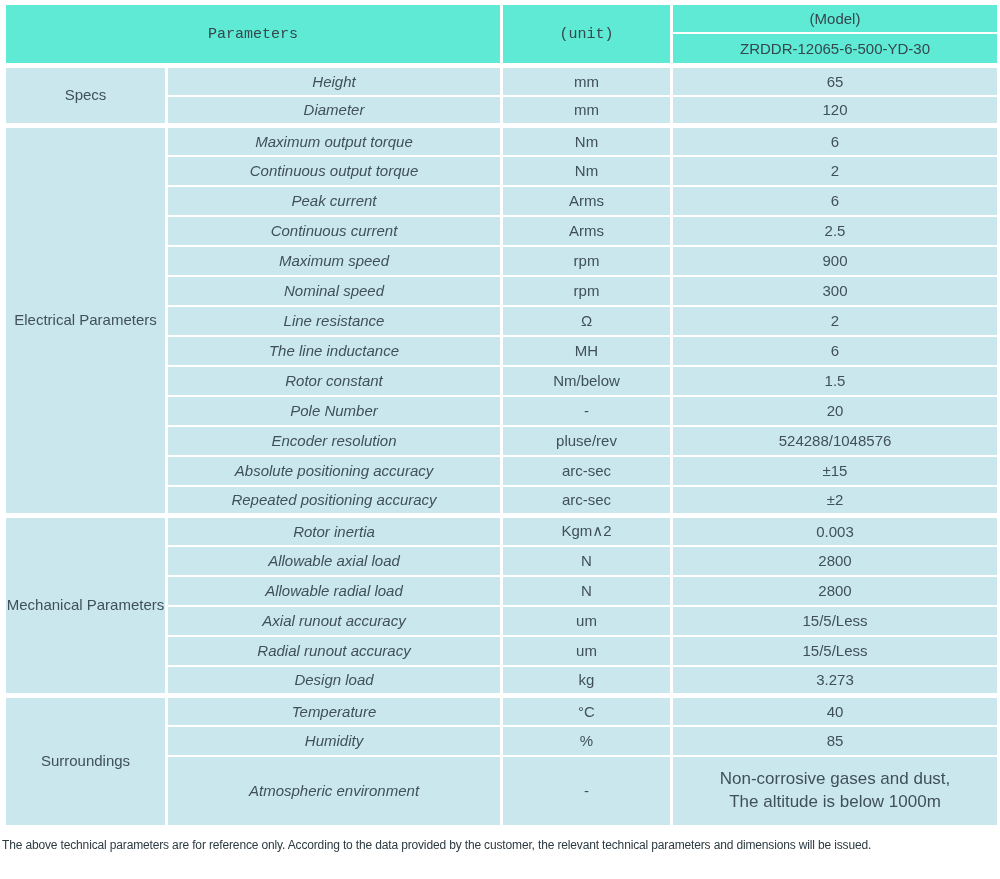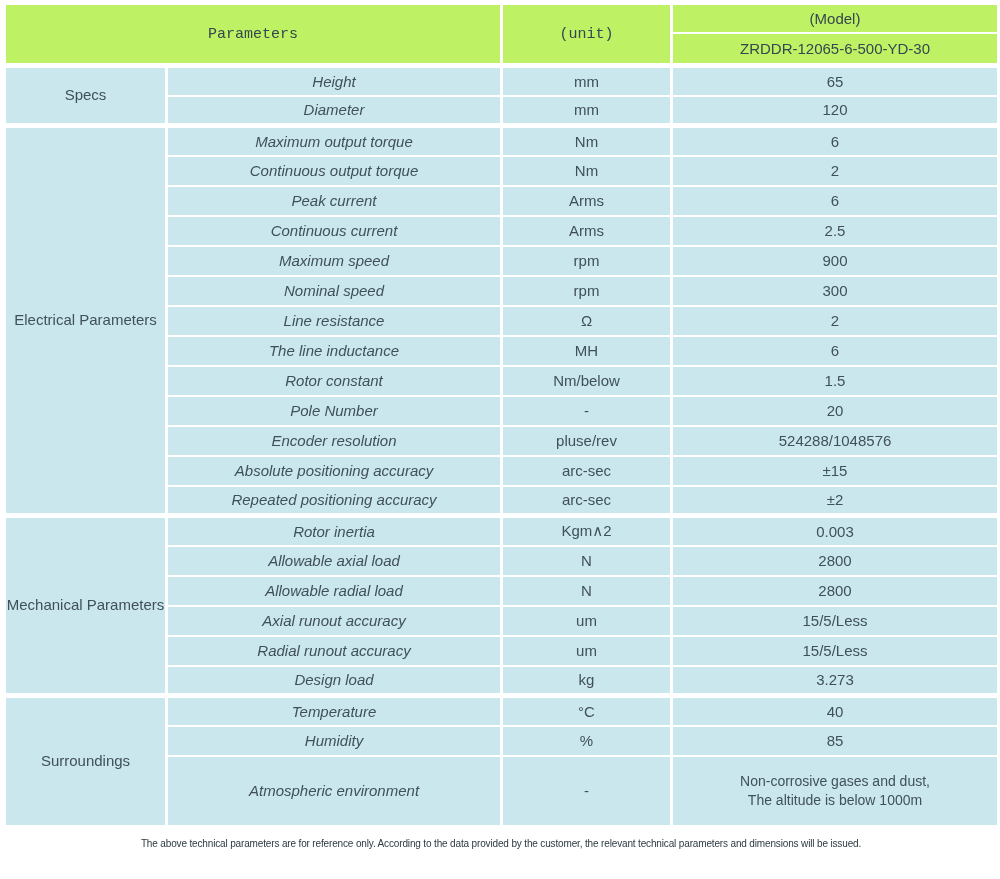--- a/index.html
+++ b/index.html
@@ -28,21 +28,21 @@
     padding: 0;
     font-weight: normal;
     text-align: center;
     vertical-align: middle;
     color: #40505a;
     font-size: 15px;
     background: #cbe7ee;
     overflow: hidden;
   }
   table.spec th {
-    background: #bef264;
+    background: #5eead4;
     color: #35474f;
   }
   th.param-head, th.unit-head {
     font-size: 17.5px;
     font-family: Liberation Mono, monospace;
   }
   th.model-head {
     font-size: 17px;
     height: 27px;
   }
@@ -59,29 +59,28 @@
     line-height: 1.25;
   }
   td.param {
     text-align: left;
     padding-left: 25px;
     font-style: italic;
   }
   td.value.multiline {
     white-space: pre-line;
     line-height: 1.35;
-    font-size: 14px;
+    font-size: 17px;
   }
   .footnote {
     margin: 11px 0 8px 2px;
-    font-size: 10px;
+    font-size: 12px;
     letter-spacing: -0.15px;
     color: #2c3a42;
     white-space: nowrap;
-    text-align: center;
   }
 </style>
 </head>
 <body>
 
 <div class="page">
   <table class="spec">
     <colgroup>
       <col style="width:162px">
       <col style="width:335px">

